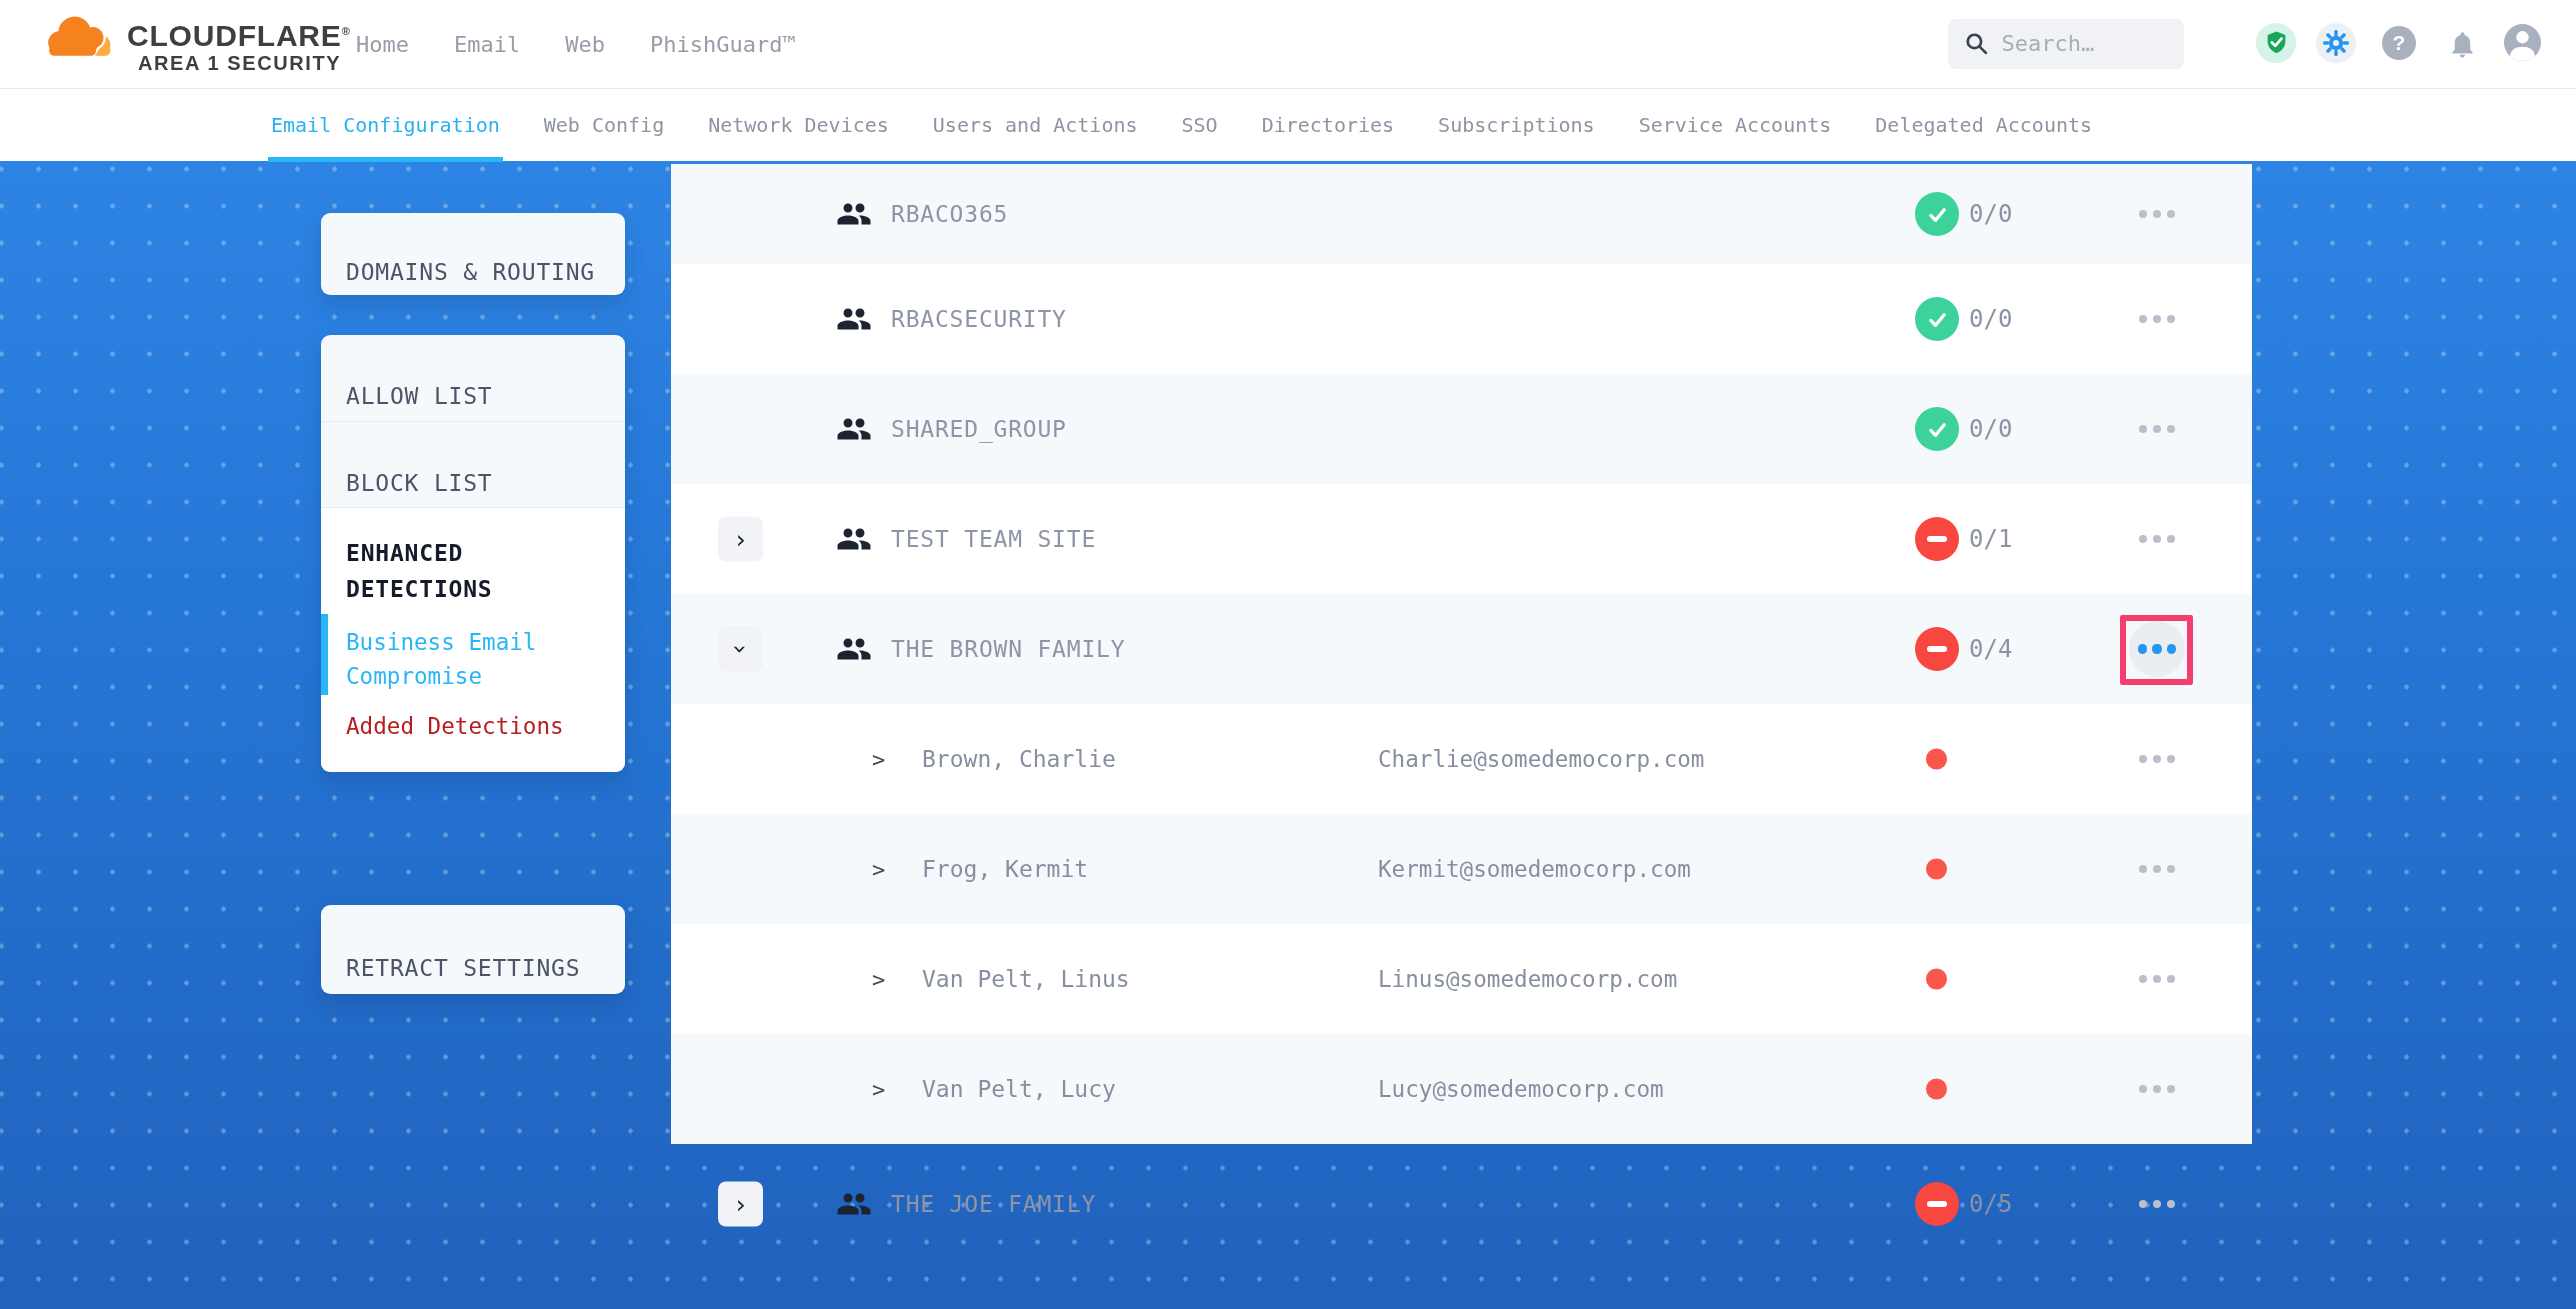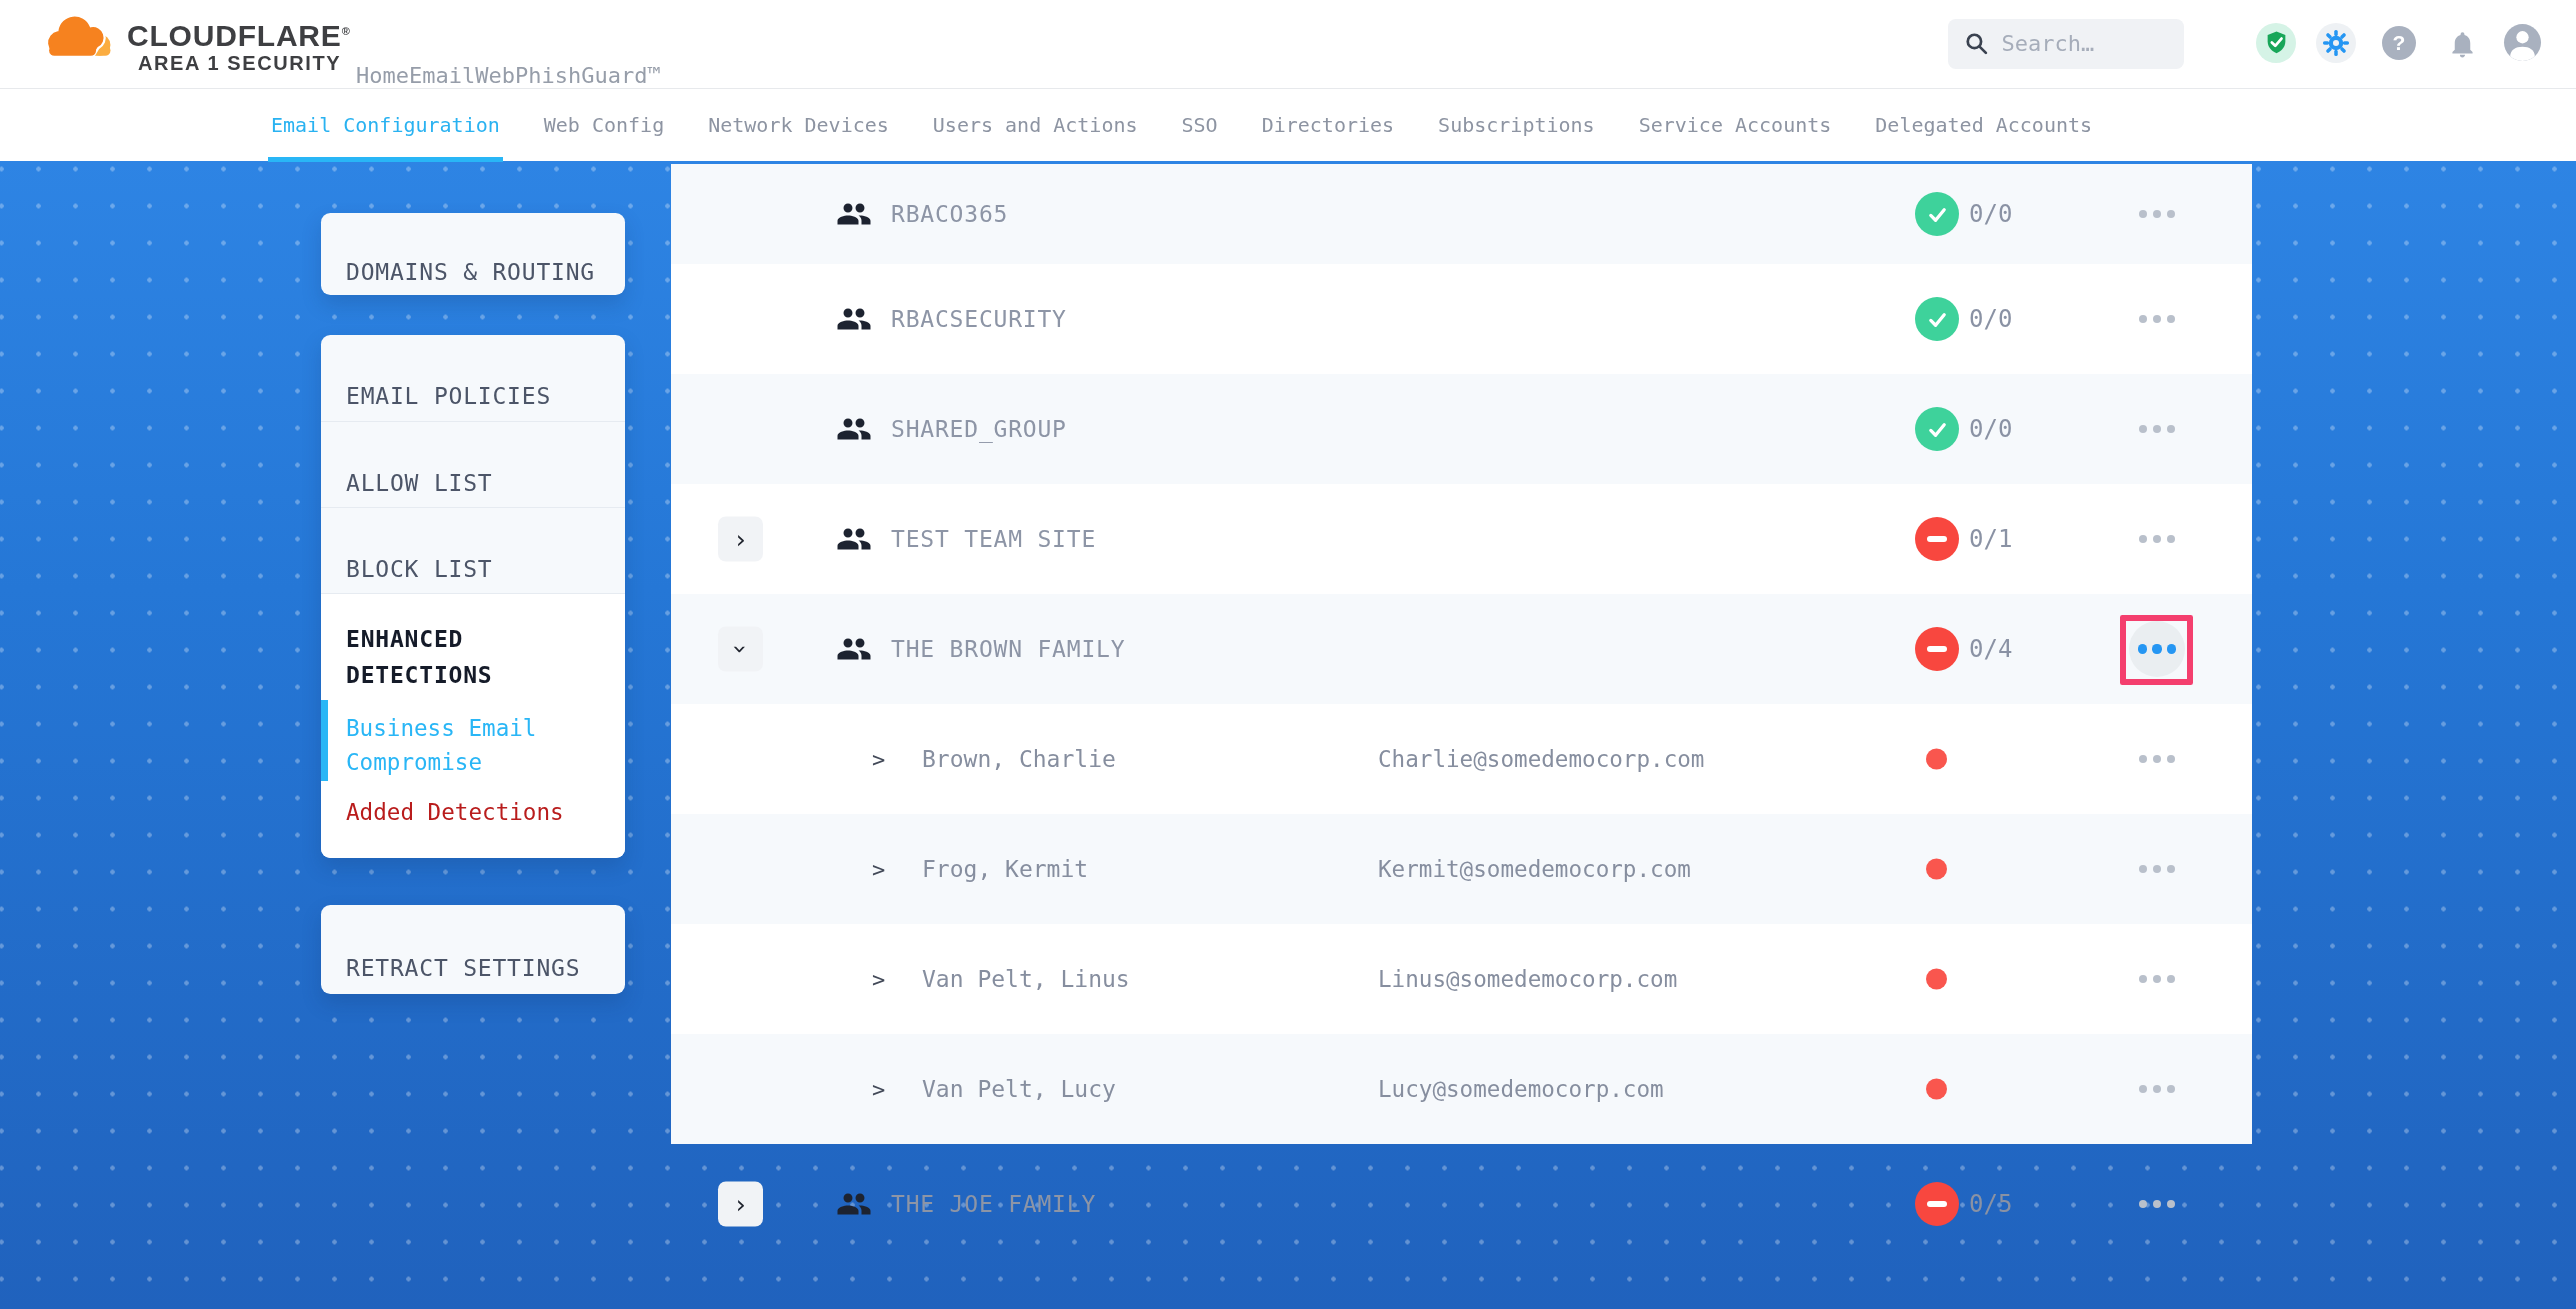--- a/index.html
+++ b/index.html
@@ -18,21 +18,21 @@
     background-position: 20px 26.5px;
   }
 
   
   .header { position:absolute; left:0; top:0; width:2576px; height:88px; background:#ffffff; z-index:10; }
   .logo { position:absolute; left:37px; top:9.3px; display:flex; }
   .logo-text { margin-left:12px; font-family:"Liberation Sans", sans-serif; color:#3e3f42; }
   .logo-name { font-size:30px; font-weight:bold; letter-spacing:0.8px; line-height:33px; margin-top:6.2px;}
   .logo-reg { font-size:11px; vertical-align:super; }
   .logo-sub { font-size:20px; font-weight:bold; letter-spacing:1.6px; line-height:23px; margin-left:11px; }
-  .topnav { position:absolute; left:356px; top:0; height:88px; display:flex; align-items:flex-end; }
+  .topnav { position:absolute; left:356px; top:0; height:88px; display:flex; align-items:center; gap:45px; }
   .topnav-item { font-size:22px; color:#969da9; cursor:pointer; }
   .search { position:absolute; left:1948px; top:18.7px; width:236px; height:50px; background:#f0f2f5; border-radius:7.8px; display:flex; align-items:center; padding:0 15.6px; }
   .search input { border:none; outline:none; background:transparent; font-family:"DejaVu Sans Mono", monospace; font-size:22px; color:#4a5160; width:156px; margin-left:13px; }
   .search input::placeholder { color:#a6adba; }
   .icon-circle { position:absolute; border-radius:50%; display:flex; align-items:center; justify-content:center; }
   .badge-shield { left:2256px; top:22.6px; width:40px; height:40px; background:#d5f3e6; }
   .badge-gear { left:2316px; top:22.6px; width:40px; height:40px; background:#eef1f4; }
   .badge-help { left:2382px; top:26px; width:34px; height:34px; background:#a9b1bf; color:#fff; font-family:"Liberation Sans",sans-serif; font-size:21px; font-weight:bold; }
   .badge-bell { left:2444px; top:26px; width:36px; height:36px; background:transparent; }
   .badge-avatar { left:2504px; top:24px; width:37px; height:37px; background:#a9b1bf; overflow:hidden; }
@@ -186,23 +186,20 @@
   <span class="tab">Delegated Accounts</span>
 </div>
 
 <div class="sidebar">
   <div class="side-card card-domains">
     <span class="side-label">DOMAINS &amp; ROUTING</span>
   </div>
 
   <div class="side-card card-policies">
     <div class="side-item">
-      <span class="side-label">EMAIL POLICIES</span>
-    </div>
-    <div class="side-item">
       <span class="side-label">ALLOW LIST</span>
     </div>
     <div class="side-item">
       <span class="side-label">BLOCK LIST</span>
     </div>
     <div class="enhanced">
       <div class="enhanced-title">ENHANCED DETECTIONS</div>
       <div class="bec-bar"></div>
       <div class="bec">Business Email Compromise</div>
       <div class="added">Added Detections</div>

